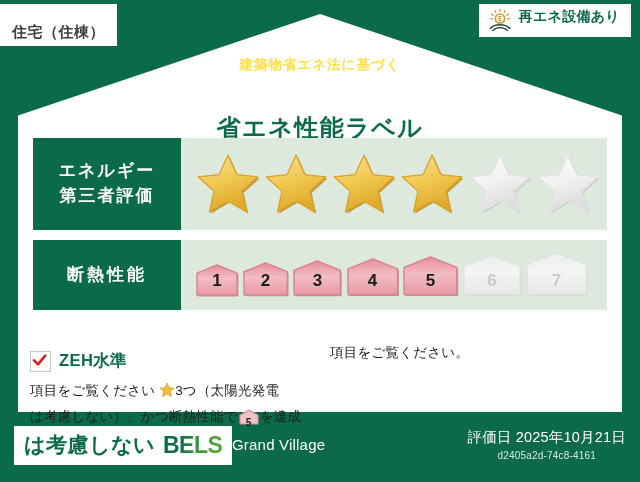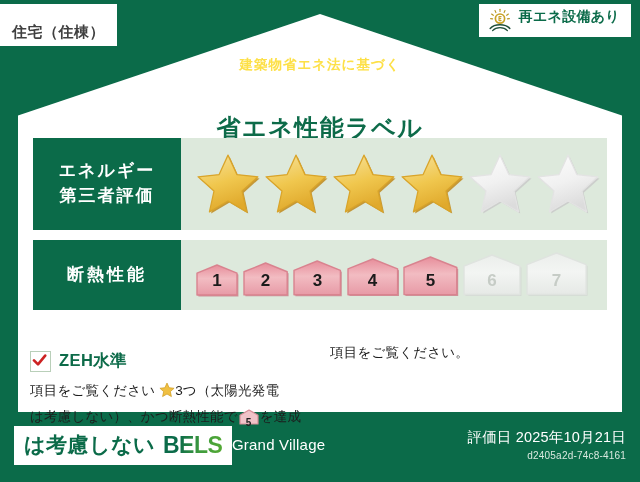--- a/index.html
+++ b/index.html
@@ -156,21 +156,21 @@
     font-weight:bold;font-size:23px;letter-spacing:-.5px;
     background:linear-gradient(100deg,#0b6b49 0%,#0b6b49 28%,#3e9b3e 62%,#55aa33 100%);
     -webkit-background-clip:text;background-clip:text;
     -webkit-text-fill-color:transparent;color:#2e8b46;
   }
   .bldg-name{
     position:absolute;left:232px;top:22px;
     color:#ffffff;font-size:15px;letter-spacing:.2px;
   }
   .eval-block{
-    position:absolute;right:14px;top:14px;text-align:right;
+    position:absolute;right:14px;top:14px;text-align:center;
   }
   .eval-date{color:#ffffff;font-size:14.5px;letter-spacing:.2px;}
   .eval-id{color:#d9e8df;font-size:10px;margin-top:3px;letter-spacing:.2px;}
 </style>
 </head>
 <body>
 
 <div id="label-root">
 
   <div class="house-panel"></div>

